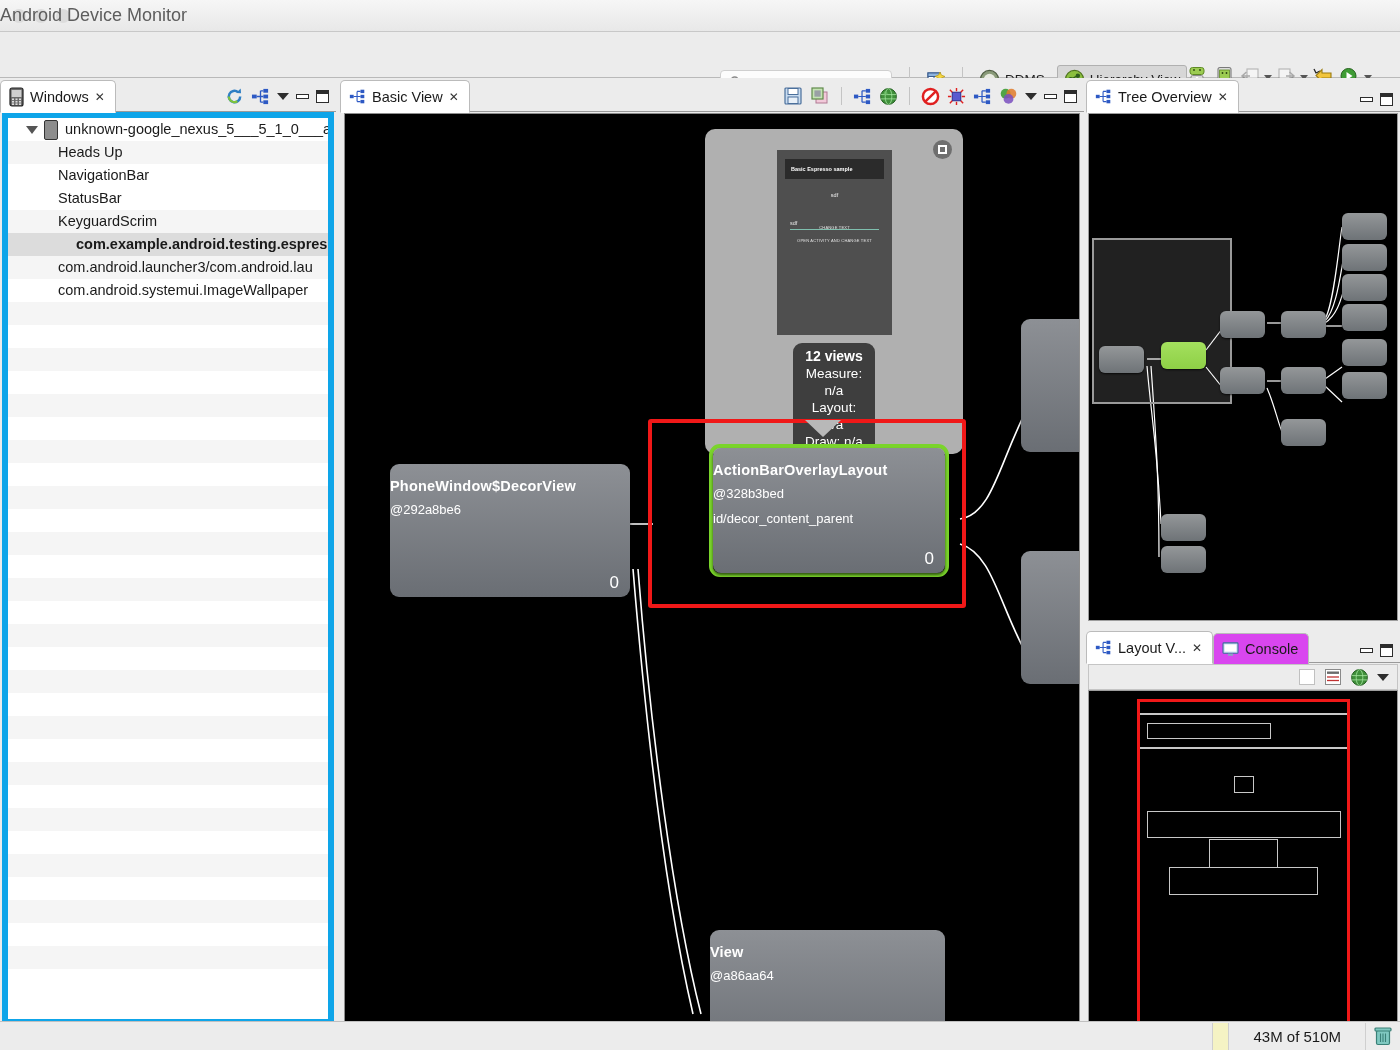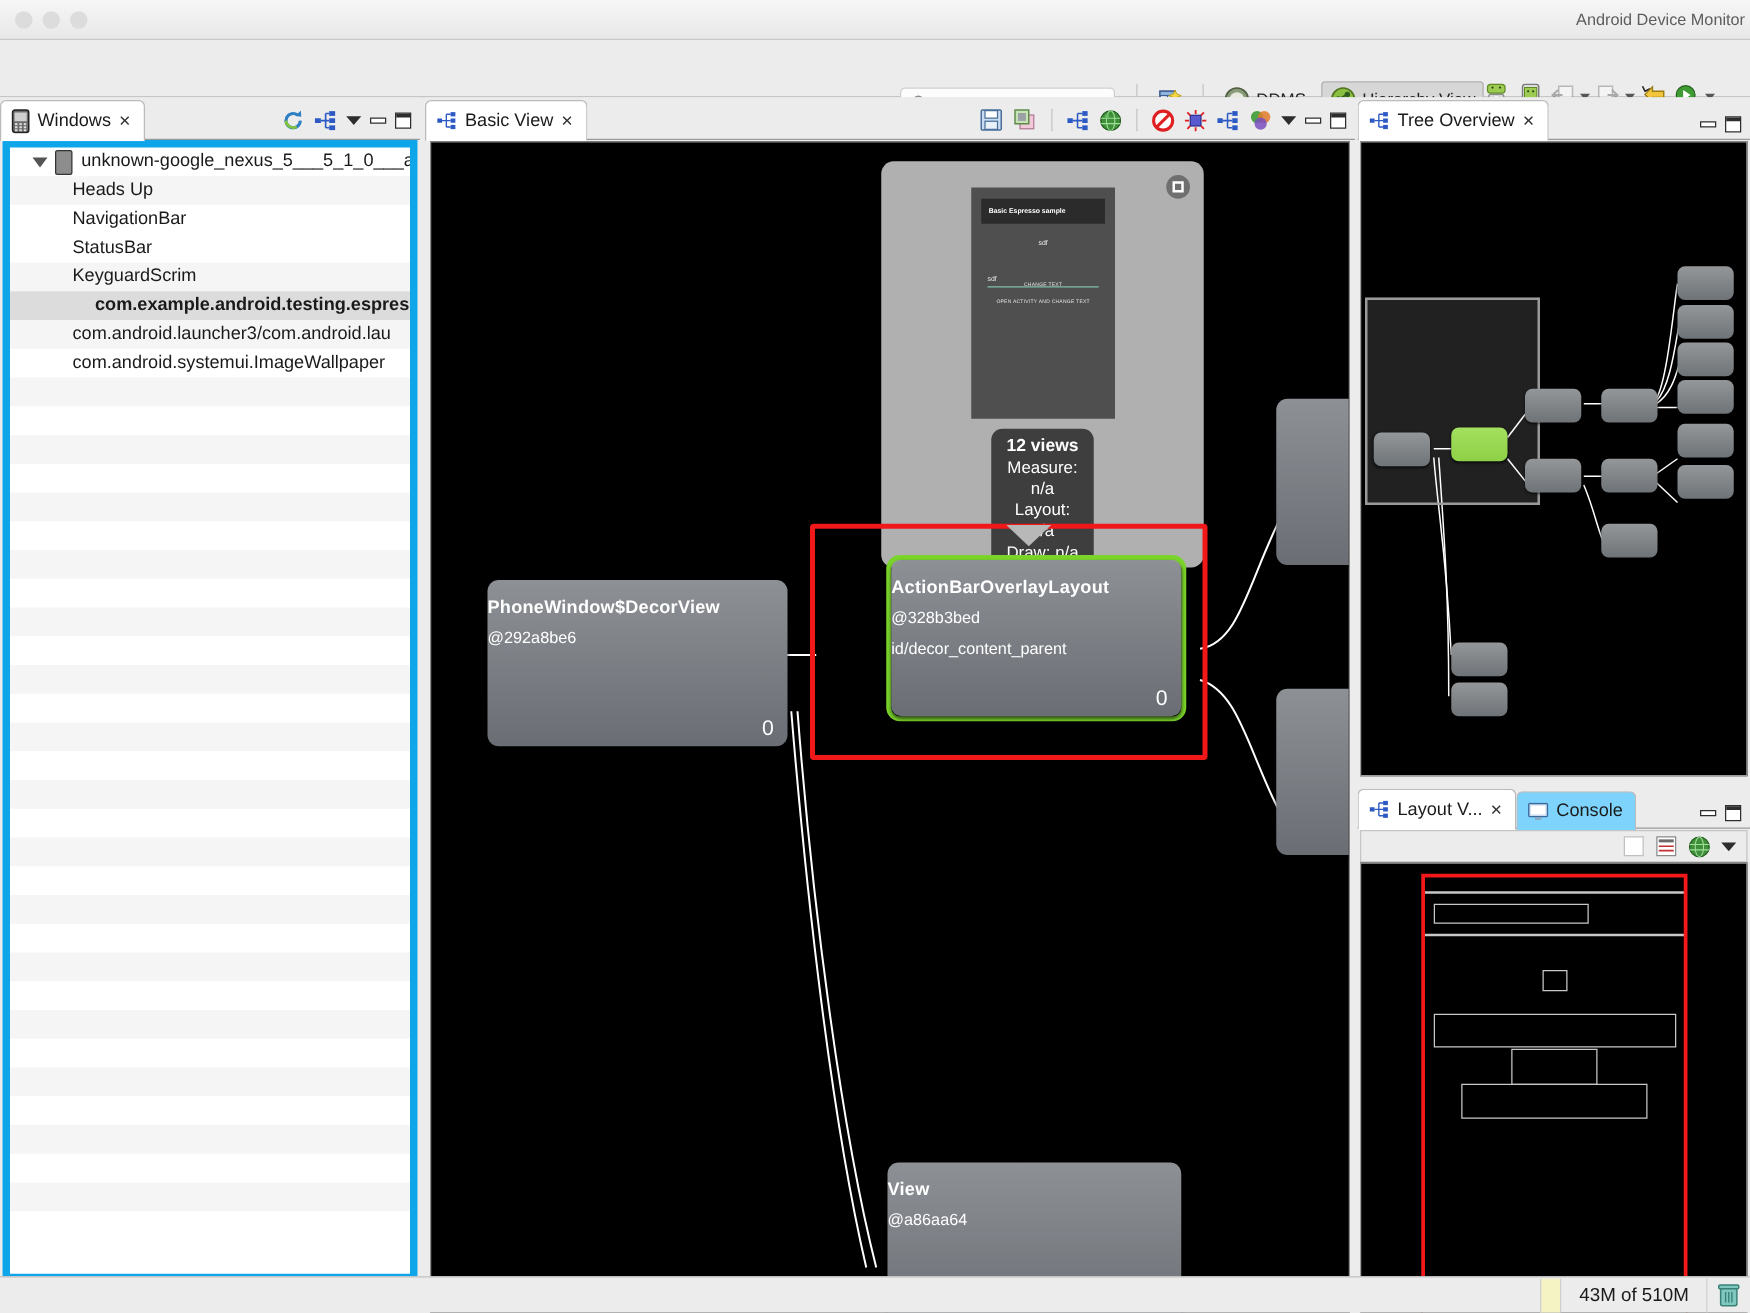--- a/index.html
+++ b/index.html
@@ -18,22 +18,22 @@
     border-bottom:1px solid #c8c8c8;
     position:relative;
     display:flex; align-items:center;
   }
   .traffic { display:flex; gap:8px; margin-left:12px; }
   .traffic span {
     width:14px; height:14px; border-radius:50%;
     background:#dcdcdc; display:block;
   }
   .win-title {
-    position:absolute; left:0; right:4px; text-align:right;
-    font-size:13px; color:#5d5d5d;
+    position:absolute; left:0; right:16px; text-align:left;
+    font-size:18px; color:#5d5d5d;
     pointer-events:none;
   }
   
   .coolbar {
     height:46px; width:1400px;
     background:#ececec;
     border-bottom:1px solid #b9b9b9;
     display:flex; align-items:center;
     position:relative;
   }
@@ -82,21 +82,21 @@
     display:flex; align-items:flex-end;
     position:relative;
     border-bottom:1px solid #9a9a9a;
     background:#ececec;
   }
   .vtab {
     height:31px;
     display:flex; align-items:center; gap:6px;
     padding:0 10px 0 8px;
     font-size:14.5px;
-    background:#7dd3fc;
+    background:#d946ef;
     border-top:1px solid #bbb;
     border-left:1px solid #bbb;
     border-right:1px solid #bbb;
     border-top-left-radius:5px; border-top-right-radius:5px;
     color:#1a1a1a;
     position:relative; top:2px;
   }
   .vtab.sel {
     background:#ffffff;
     height:33px;
@@ -199,21 +199,21 @@
   .lv-dim { position:absolute; border:1px solid #5a1010; }
 
   
   .statusbar {
     position:absolute; left:0; top:1021px; width:1400px; height:29px;
     background:#ececec; border-top:1px solid #c0c0c0;
     display:flex; align-items:center; justify-content:flex-end;
   }
   .heap-yellow { width:16px; height:27px; background:#f5f3c4; border-left:1px solid #cfcfcf;}
   .heap-text {
-    height:27px; display:flex; align-items:center; padding:0 14px;
+    height:27px; display:flex; align-items:center; padding:0 24px;
     font-size:15px; border-left:1px solid #cfcfcf; border-right:1px solid #cfcfcf;
   }
   .trash { width:18px; height:20px; margin:0 8px; }
   svg { display:block; }
 </style>
 </head>
 <body>
 
 <div class="titlebar">
   <div class="traffic">

